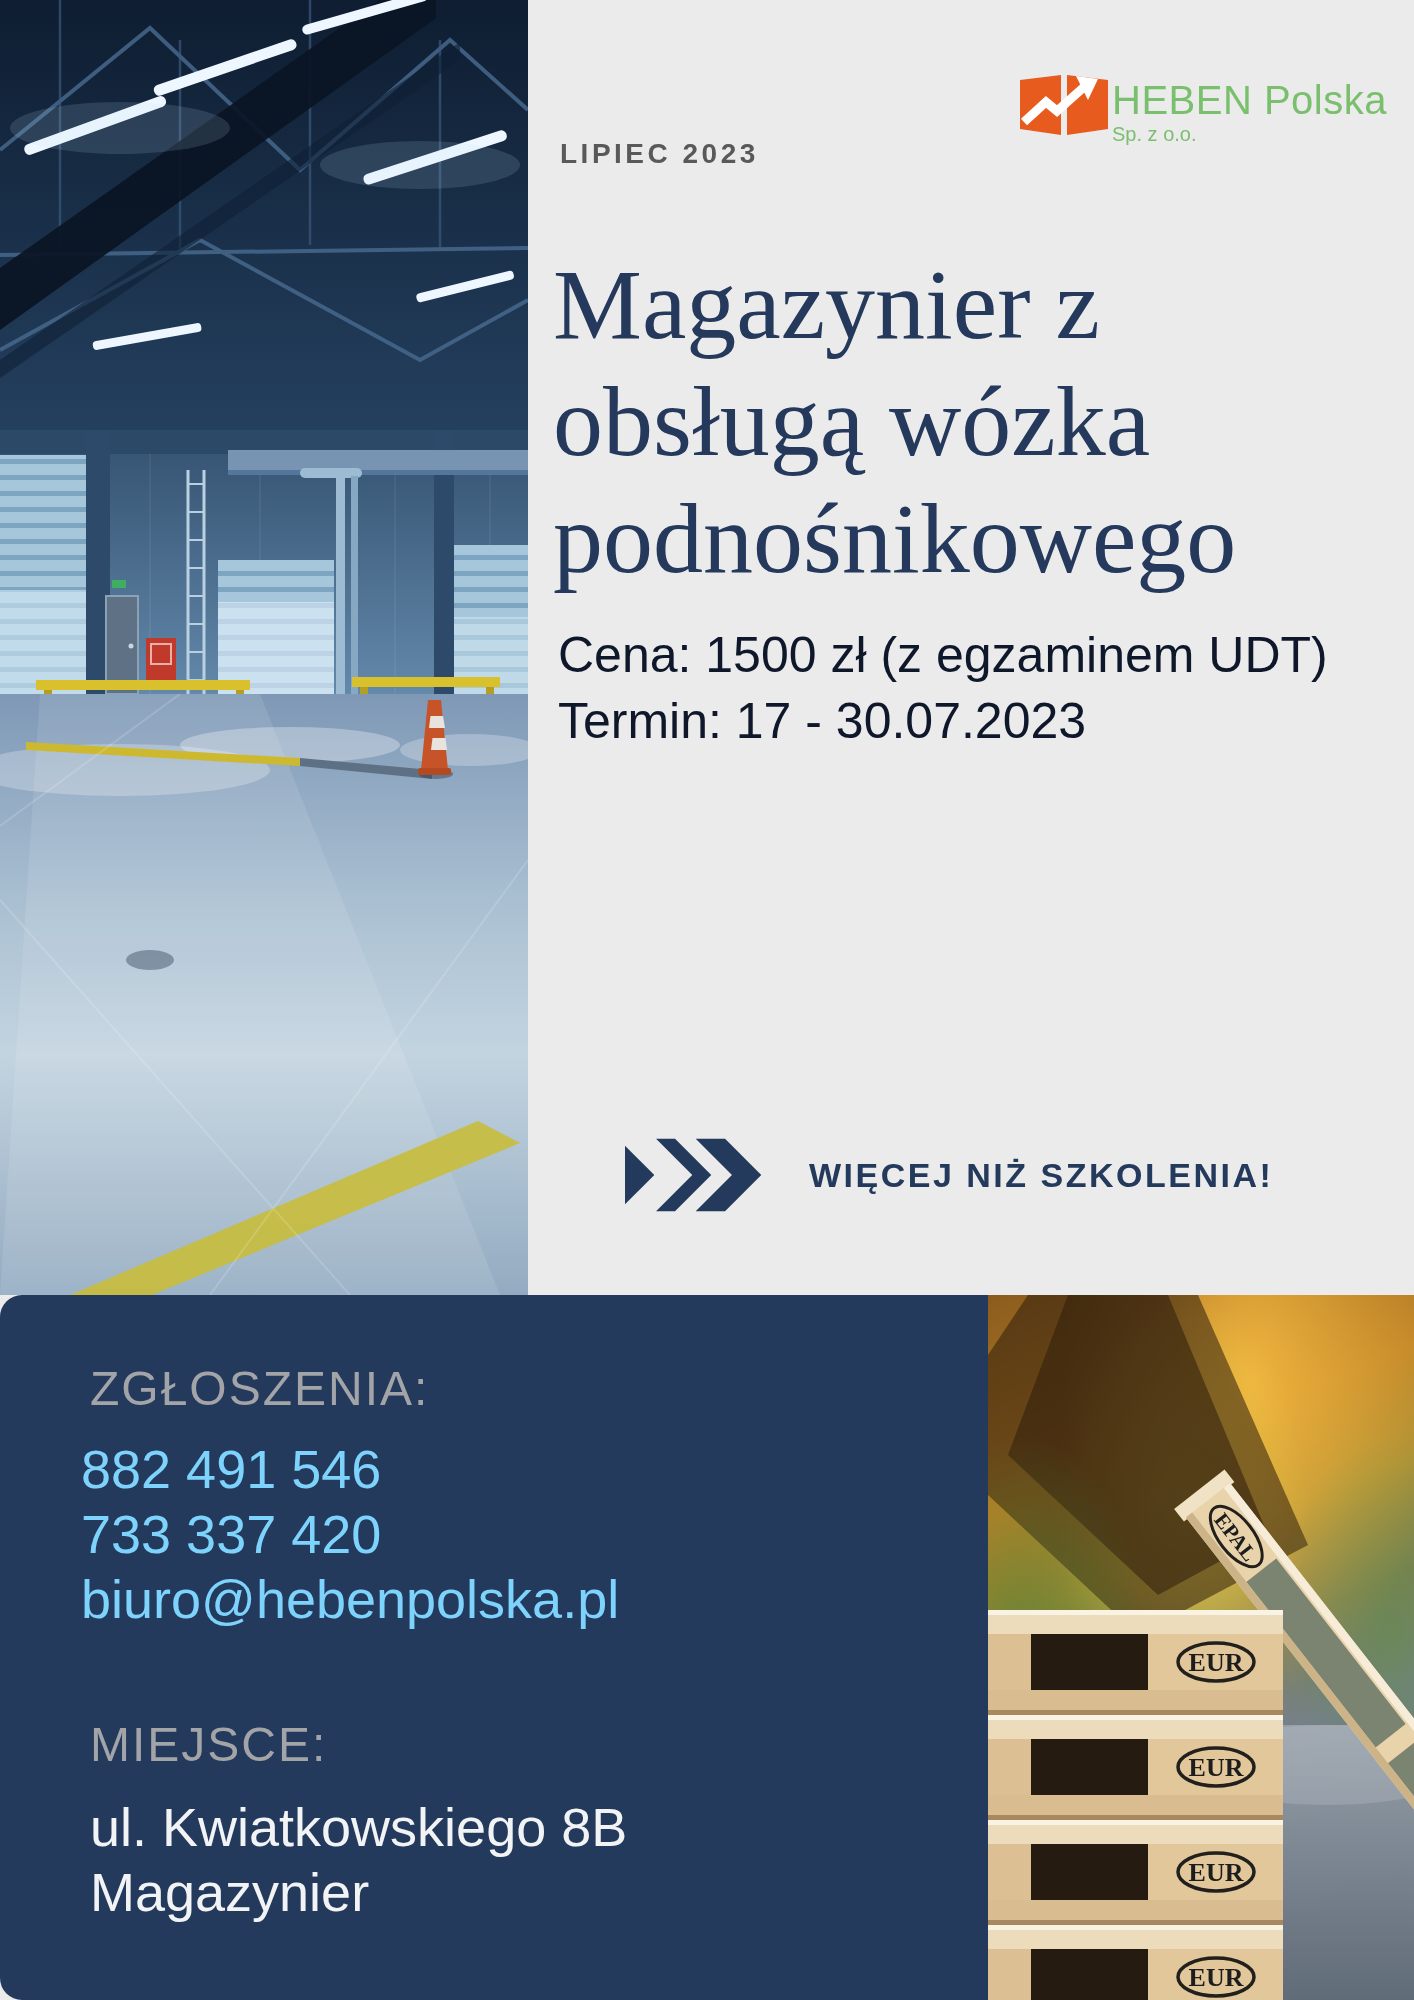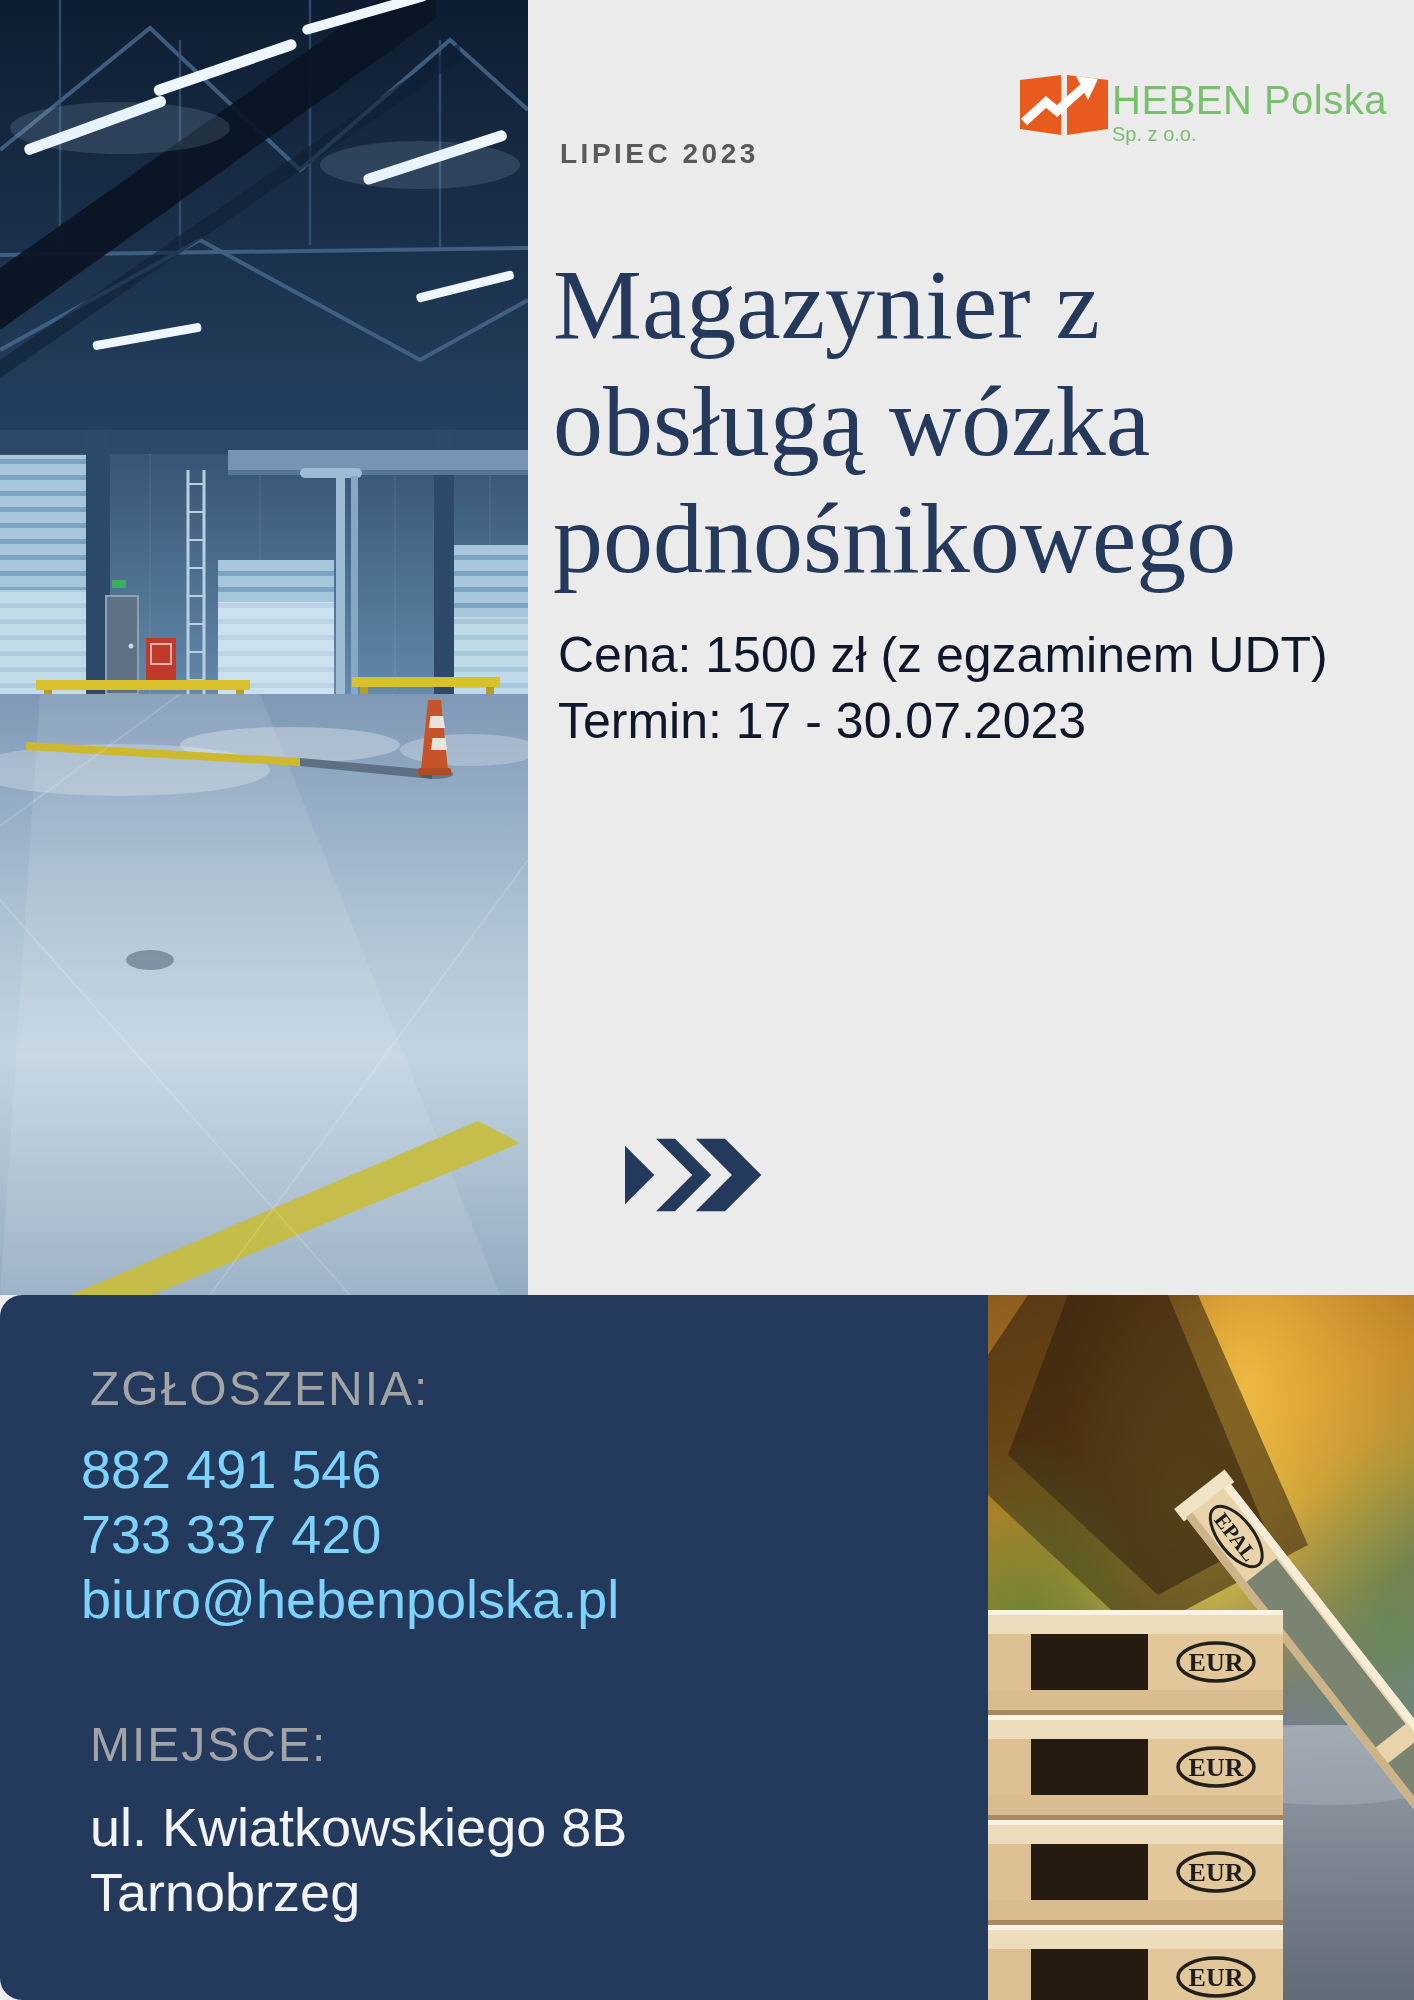--- a/index.html
+++ b/index.html
@@ -191,36 +191,37 @@
       <div>Cena: 1500 zł (z egzaminem UDT)</div>
       <div>Termin: 17 - 30.07.2023</div>
     </div>
 
     <div class="tagline-row">
       <svg width="138" height="84" viewBox="0 0 160 84">
         <polygon points="0,8 34,42 0,76" fill="#233a5c"></polygon>
         <polygon points="36,0 58,0 100,42 58,84 36,84 78,42" fill="#233a5c"></polygon>
         <polygon points="82,0 116,0 158,42 116,84 82,84 124,42" fill="#233a5c"></polygon>
       </svg>
+      <div class="tagline">WIĘCEJ NIŻ SZKOLENIA!</div>
     </div>
   </section>
 
   <section class="bottom">
 
     <div class="contact-heading">ZGŁOSZENIA:</div>
     <div class="contact-lines">
       <div>882 491 546</div>
       <div>733 337 420</div>
       <div>biuro@hebenpolska.pl</div>
     </div>
 
     <div class="place-heading">MIEJSCE:</div>
     <div class="place-lines">
       <div>ul. Kwiatkowskiego 8B</div>
-      <div>Tarnobrzeg</div>
+      <div>Magazynier</div>
     </div>
 
     <div class="pallets">
       <svg width="426" height="705" viewBox="0 0 426 705" preserveAspectRatio="none">
         <defs>
           <linearGradient id="pbg" x1="0" y1="0" x2="0.25" y2="1">
             <stop offset="0" stop-color="#8a5c1d"></stop>
               <stop offset="0.3" stop-color="#c08427"></stop>
             <stop offset="0.45" stop-color="#a98f35"></stop>
               <stop offset="0.6" stop-color="#7f7f58"></stop>

